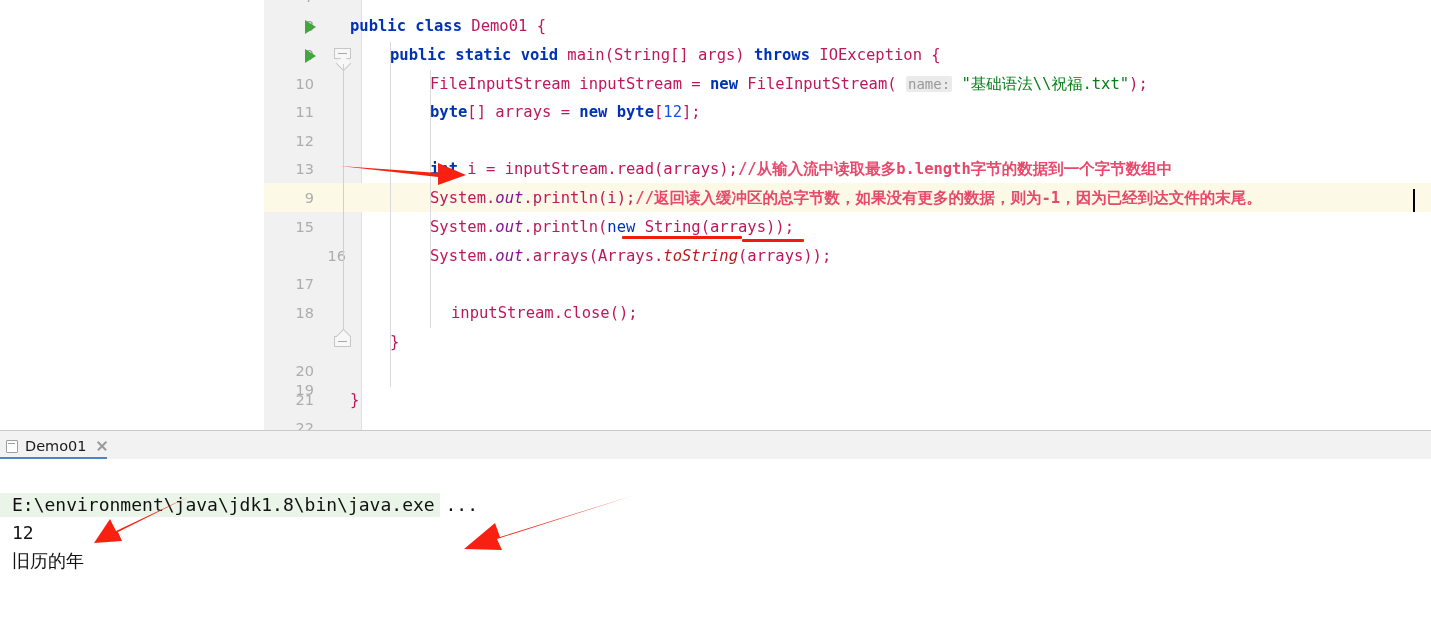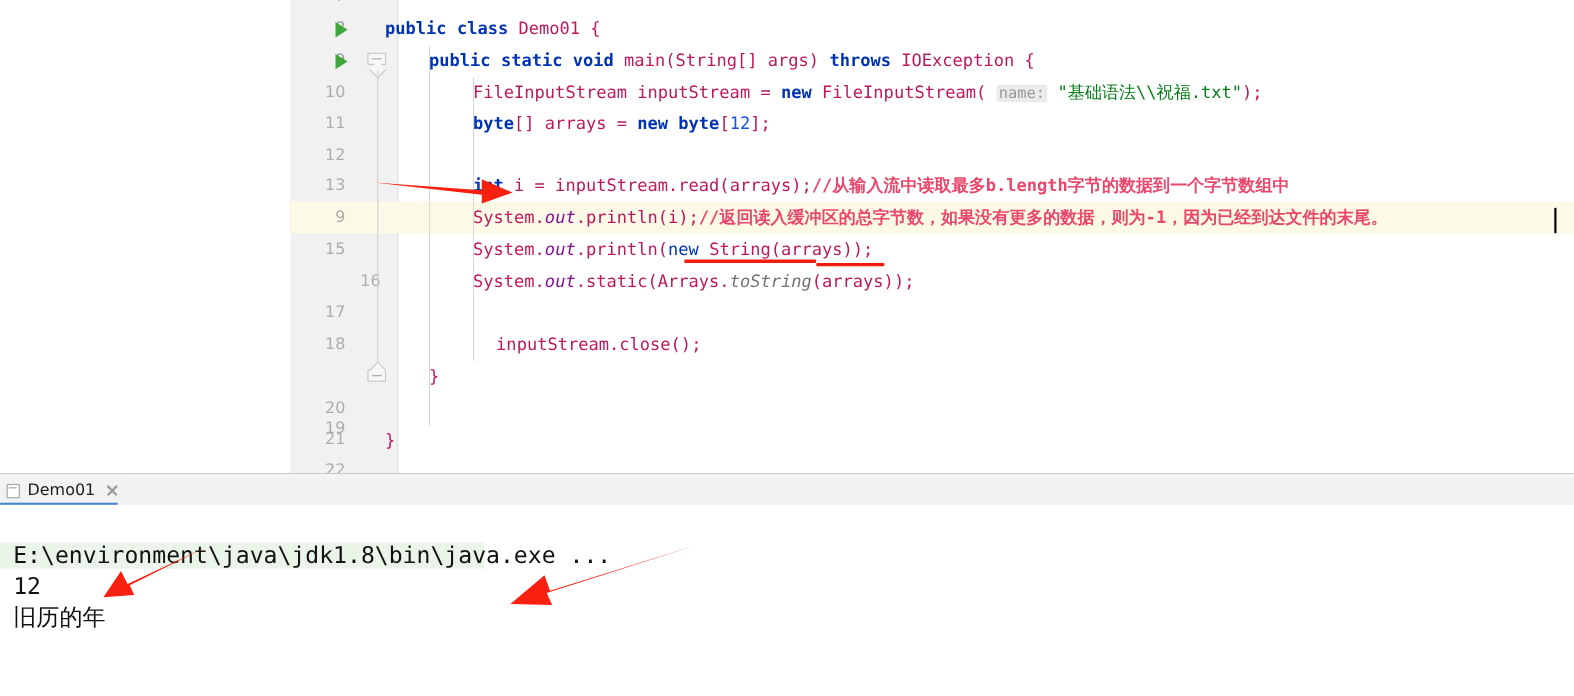--- a/index.html
+++ b/index.html
@@ -29,21 +29,21 @@
   
   .indent-guide{position:absolute;width:1px;background:#d9d9d9;}
 
   
   .kw{color:#0033b3;font-weight:600;}
   .kw2{color:#0033b3;}
   .str{color:#067d17;}
   .num{color:#1750eb;}
   .cmt{color:#e8486b;font-weight:bold;}
   .fld{color:#871094;font-style:italic;}
-  .mth{color:#737373;font-style:italic;}
+  .mth{color:#b91c1c;font-style:italic;}
   .plain{color:#be185d;}
   .hint{background:#ebebeb;color:#999999;border-radius:2px;padding:0 2px;font-size:14px;}
 
   
   .run-tri{position:absolute;width:0;height:0;
     border-top:7px solid transparent;border-bottom:7px solid transparent;
     border-left:11px solid #42a63f;}
   
   .fold-marker{position:absolute;width:18px;height:16px;}
   .fold-marker .box{position:absolute;left:0;top:0;width:17px;height:11px;border:1px solid #c6c6c6;background:#f7f7f7;box-sizing:border-box;}
@@ -69,21 +69,21 @@
   .tab-underline{position:absolute;left:0;top:24px;width:107px;height:2px;background:#4a86c8;}
   .tab-icon{width:12px;height:13px;border:1.5px solid #9aa0a6;border-radius:1px;margin-right:7px;position:relative;box-sizing:border-box;background:#ffffff;}
   .tab-icon:after{content:"";position:absolute;left:1px;top:2px;width:7px;height:1.5px;background:#9aa0a6;}
   .tab-label{font-family:"DejaVu Sans","Liberation Sans",sans-serif;font-size:14.5px;color:#1a1a1a;}
   .tab-close{margin-left:9px;width:12px;height:12px;position:relative;opacity:.55;}
   .tab-close:before,.tab-close:after{content:"";position:absolute;left:0;top:5px;width:12px;height:1.6px;background:#555;}
   .tab-close:before{transform:rotate(45deg);}
   .tab-close:after{transform:rotate(-45deg);}
 
   .console-body{position:absolute;left:0;top:26px;width:1431px;height:174px;background:#ffffff;}
-  .cline{position:absolute;left:12px;font-size:21px;line-height:24px;white-space:pre;color:#000000;}
+  .cline{position:absolute;left:12px;font-size:18px;line-height:24px;white-space:pre;color:#000000;}
   .cmdline-bg{position:absolute;left:0;width:440px;height:24px;background:#eaf4e8;}
   .c-black{color:#111111;}
 
   
   .arrow{position:absolute;pointer-events:none;}
 </style>
 </head>
 <body>
 
 <div class="ide">
@@ -139,21 +139,21 @@
     <div class="codetext" style="top:70px;left:430px;"><span class="plain">FileInputStream inputStream = </span><span class="kw">new</span><span class="plain"> FileInputStream( </span><span class="hint">name:</span><span class="str"> "基础语法\\祝福.txt"</span><span class="plain">);</span></div>
 
     <div class="codetext" style="top:98px;left:430px;"><span class="kw">byte</span><span class="plain">[] arrays = </span><span class="kw">new</span> <span class="kw">byte</span><span class="plain">[</span><span class="num">12</span><span class="plain">];</span></div>
 
     <div class="codetext" style="top:155px;left:430px;"><span class="kw">int</span><span class="plain"> i = inputStream.read(arrays);</span><span class="cmt">//从输入流中读取最多b.length字节的数据到一个字节数组中</span></div>
 
     <div class="codetext" style="top:184px;left:430px;"><span class="plain">System.</span><span class="fld">out</span><span class="plain">.println(i);</span><span class="cmt">//返回读入缓冲区的总字节数，如果没有更多的数据，则为-1，因为已经到达文件的末尾。</span></div>
 
     <div class="codetext" style="top:213px;left:430px;"><span class="plain">System.</span><span class="fld">out</span><span class="plain">.println(</span><span class="kw2">new</span><span class="plain"> String(arrays));</span></div>
 
-    <div class="codetext" style="top:242px;left:430px;"><span class="plain">System.</span><span class="fld">out</span><span class="plain">.static(Arrays.</span><span class="mth">toString</span><span class="plain">(arrays));</span></div>
+    <div class="codetext" style="top:242px;left:430px;"><span class="plain">System.</span><span class="fld">out</span><span class="plain">.arrays(Arrays.</span><span class="mth">toString</span><span class="plain">(arrays));</span></div>
 
     <div class="codetext" style="top:299px;left:430px;padding-left:21px;"><span class="plain">inputStream.close();</span></div>
 
     <div class="codetext" style="top:328px;left:390px;"><span class="plain">}</span></div>
 
     <div class="codetext" style="top:386px;left:350px;"><span class="plain">}</span></div>
 
     <div class="caret" style="left:1413px;top:189px;height:23px;"></div>
 
     <div class="red-underline" style="left:622px;top:236px;width:120px;"></div>

